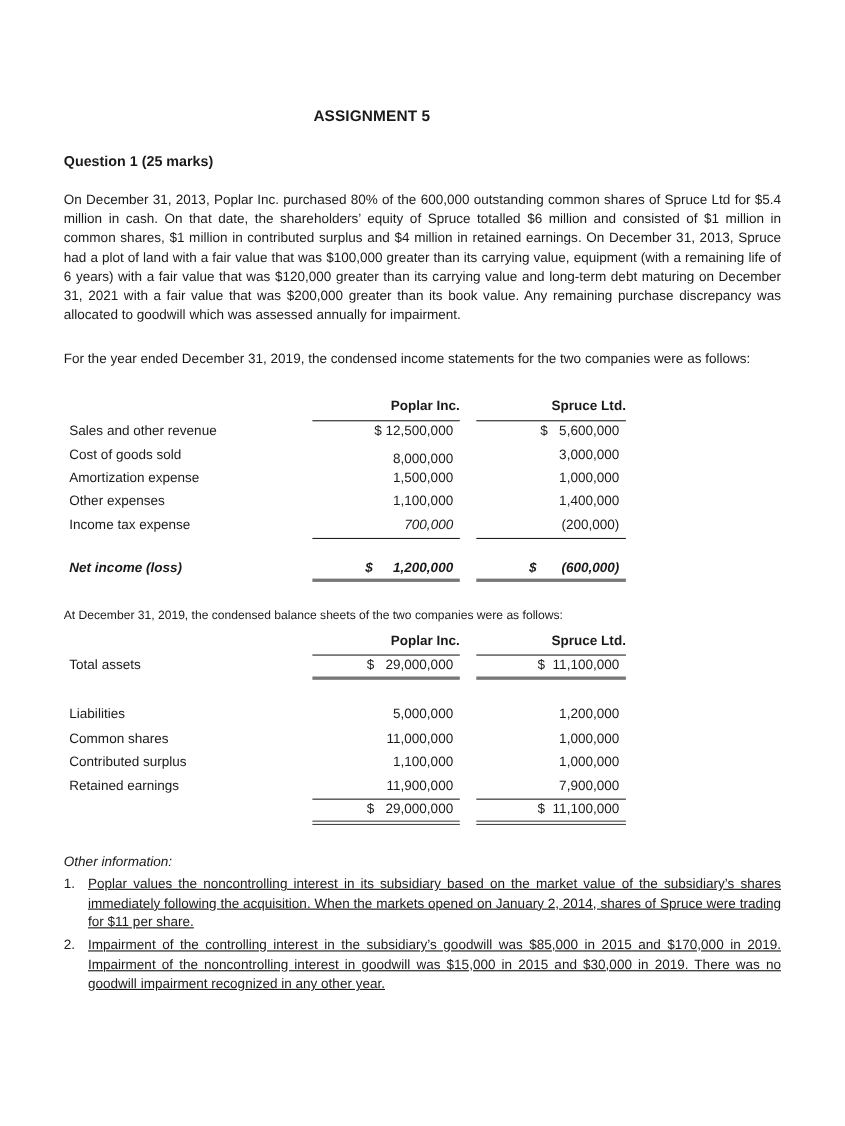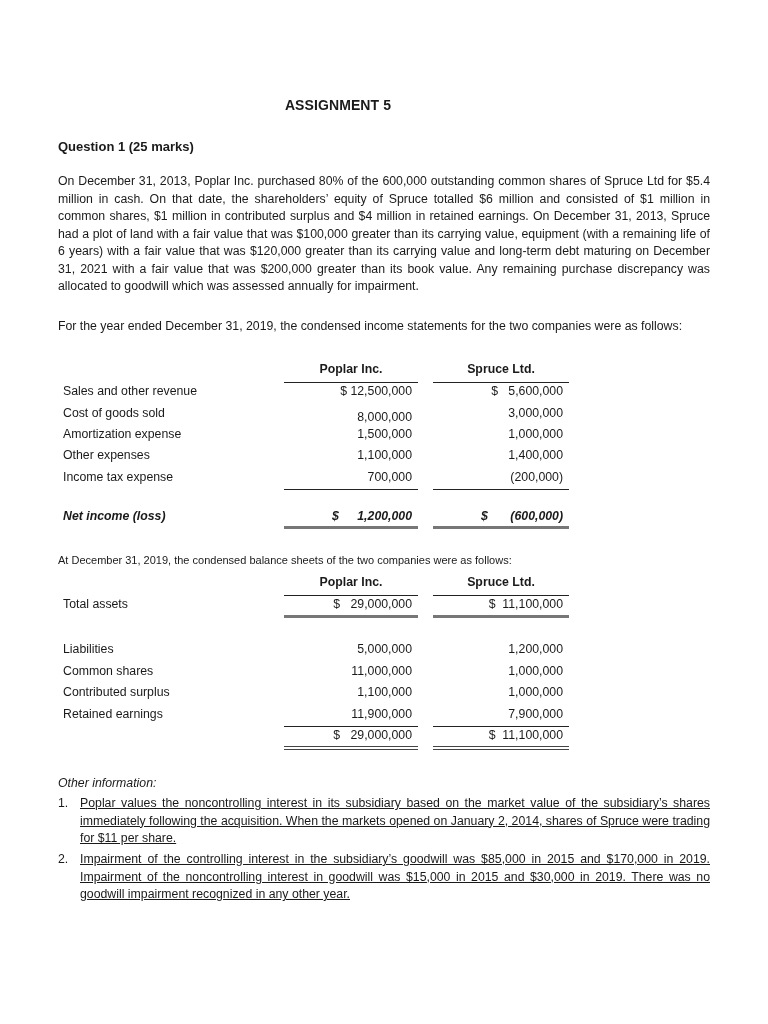--- a/index.html
+++ b/index.html
@@ -18,21 +18,21 @@
     .para {
       left: 58px; width: 652px; top: 173px;
       line-height: 17.5px; text-align: justify; font-size: 12.3px;
     }
     .intro1 { left: 58px; top: 319px; font-size: 12.3px; }
     .intro2 { left: 58px; top: 554px; font-size: 11px; }
 
     .lbl { left: 63px; font-size: 12.3px; }
     .colP { left: 284px; width: 134px; }
     .colS { left: 433px; width: 136px; }
-    .hdr { font-weight: bold; text-align: center; font-size: 12.3px; }
+    .hdr { font-weight: bold; text-align: right; font-size: 12.3px; }
     .num { text-align: right; padding-right: 6px; box-sizing: border-box; font-size: 12.3px; }
     .hline { height: 1px; background: #222; }
     .dline { height: 4px; border-top: 1.5px solid #444; border-bottom: 1.5px solid #444; box-sizing: border-box; }
     .thick { height: 3px; background: #777; }
     .bi { font-weight: bold; font-style: italic; }
     .cell-flex { display: flex; justify-content: space-between; }
     .cell-flex .sym { padding-left: 48px; }
 
     .other-head { left: 58px; top: 776px; font-style: italic; font-size: 12.3px; }
     .li { left: 58px; width: 652px; font-size: 12.3px; line-height: 17.5px; }
@@ -69,21 +69,21 @@
     <div class="abs colP num" style="top:427px;">1,500,000</div>
     <div class="abs colS num" style="top:427px;">1,000,000</div>
   </div>
   <div>
     <div class="abs lbl" style="top:448px;">Other expenses</div>
     <div class="abs colP num" style="top:448px;">1,100,000</div>
     <div class="abs colS num" style="top:448px;">1,400,000</div>
   </div>
   <div>
     <div class="abs lbl" style="top:470px;">Income tax expense</div>
-    <div class="abs colP num" style="top:470px;">700,000</div>
+    <div class="abs colP num" style="top:470px;font-style:italic;">700,000</div>
     <div class="abs colS num" style="top:470px;">(200,000)</div>
   </div>
   <div class="abs colP hline" style="top:489px;"></div>
   <div class="abs colS hline" style="top:489px;"></div>
 
   <div>
     <div class="abs lbl bi" style="top:509px;">Net income (loss)</div>
     <div class="abs colP num bi cell-flex" style="top:509px;">
       <span class="sym">$</span>
       <span>1,200,000</span>

